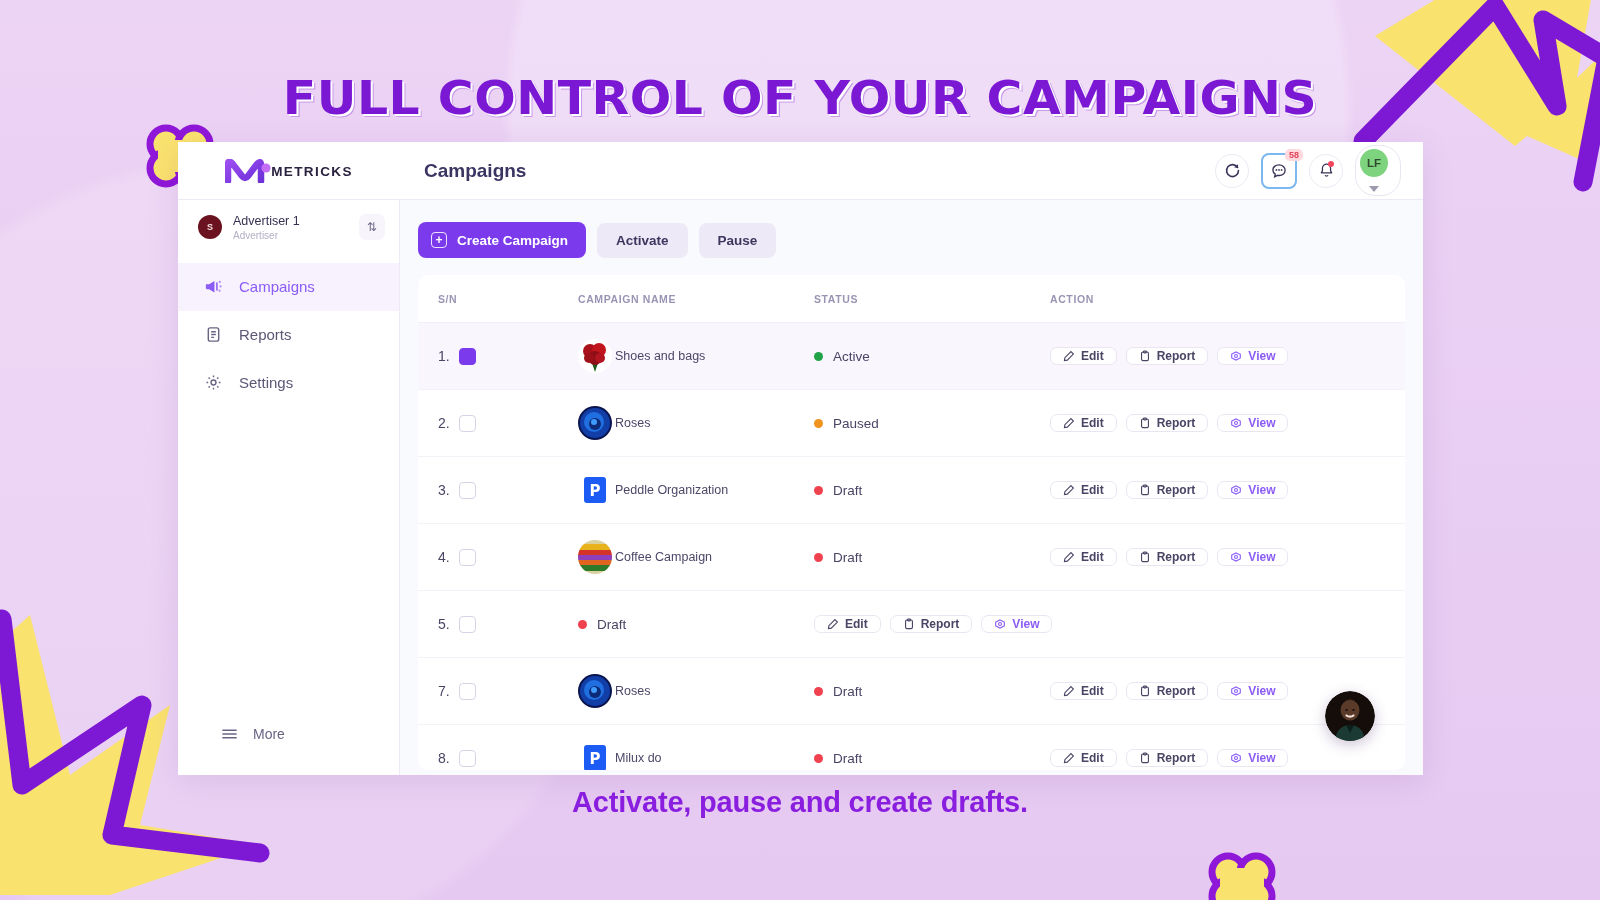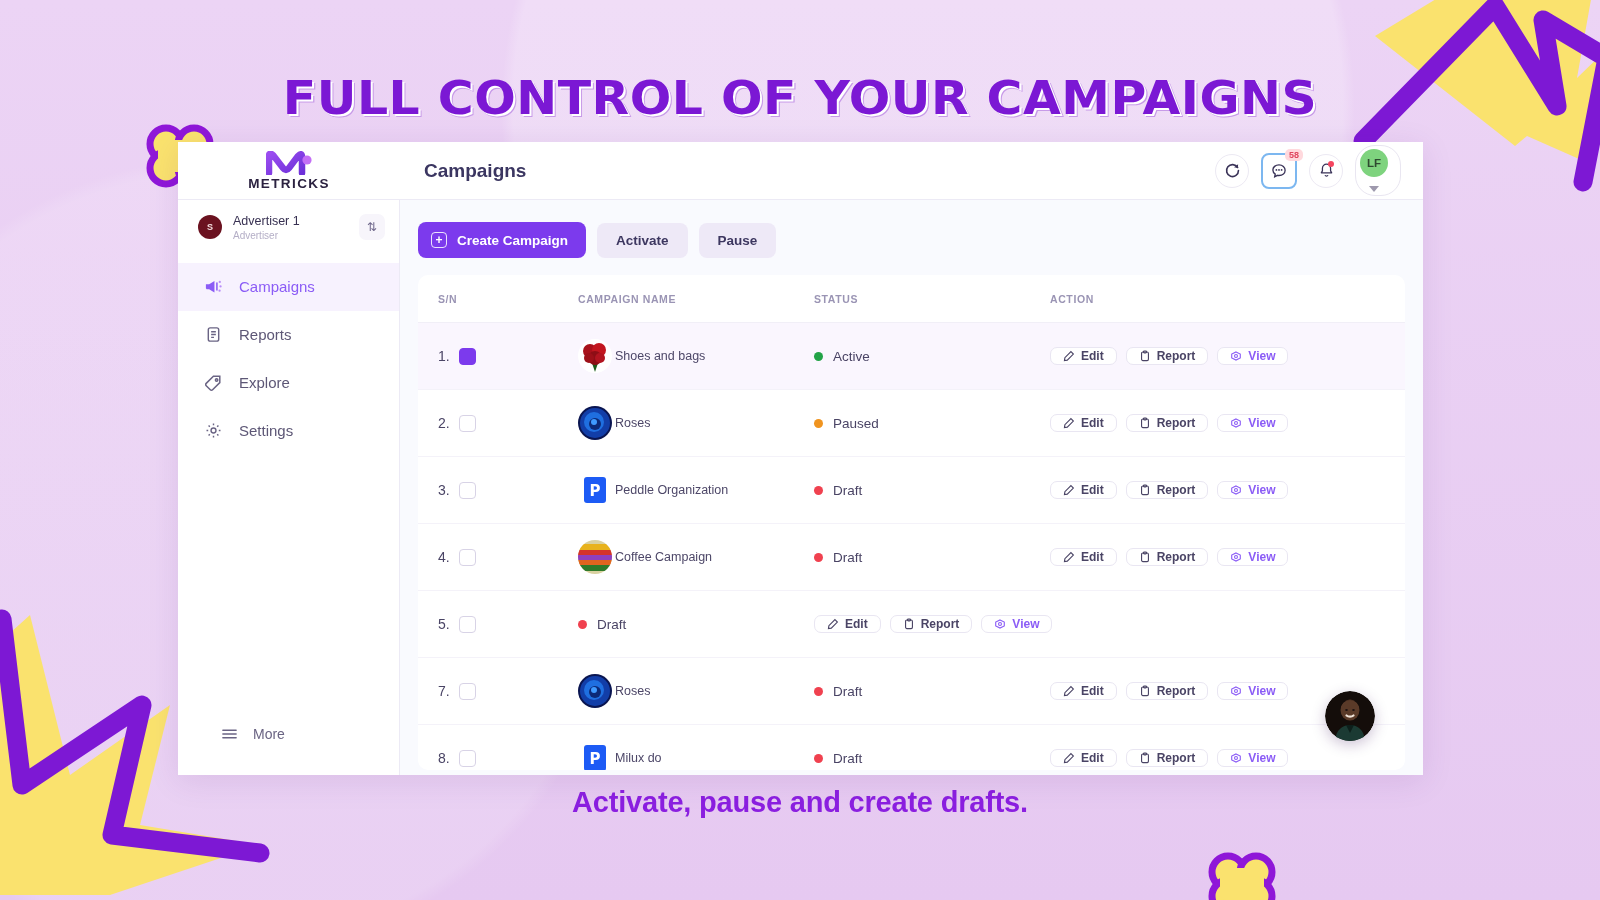--- a/index.html
+++ b/index.html
@@ -39,21 +39,21 @@
     background: #ffffff; overflow: hidden;
     box-shadow: 0 6px 30px rgba(80,20,120,.10);
   }
 
   
   .topbar {
     position: absolute; left: 0; top: 0; width: 1245px; height: 58px;
     background: #fff; display: flex; align-items: center;
     border-bottom: 1px solid #eceaf5;
   }
-  .brand { width: 222px; display: flex; flex-direction: column; align-items: center; justify-content: center; }
+  .brand { width: 222px; display: flex; flex-direction: row; align-items: center; justify-content: center; }
   .brand-mark { width: 46px; height: 24px; }
   .brand-name { font-size: 13.5px; font-weight: 800; letter-spacing: 1.4px; color: #2b2240; margin-top: 1px; }
   .page-title { font-size: 19px; font-weight: 600; color: #3b3661; margin-left: 24px; }
 
   .topbar-right { margin-left: auto; display: flex; align-items: center; gap: 12px; padding-right: 22px; }
   .icon-btn {
     width: 34px; height: 34px; border-radius: 50%; border: 1px solid #ece9f3;
     display: flex; align-items: center; justify-content: center; background: #fff; position: relative;
   }
   .icon-btn.focused {
@@ -277,29 +277,20 @@
       <div class="nav-item">
         <span class="nav-ico">
           <svg width="17" height="17" viewBox="0 0 18 18" fill="none" stroke="#6a6484" stroke-width="1.5">
             <rect x="3.5" y="2" width="11" height="14" rx="2"></rect>
             <path d="M6.5 6h5M6.5 9h5M6.5 12h3"></path>
           </svg>
           </span>
         <span>Reports</span>
       </div>
 
-      <div class="nav-item">
-        <span class="nav-ico">
-          <svg width="18" height="18" viewBox="0 0 18 18" fill="none" stroke="#6a6484" stroke-width="1.5">
-            <path d="M9.4 2.2 2.2 9.4a1.6 1.6 0 0 0 0 2.3l4.1 4.1a1.6 1.6 0 0 0 2.3 0l7.2-7.2V2.2Z" transform="translate(-1,0)"></path>
-            <circle cx="11.6" cy="6" r="1.2"></circle>
-          </svg>
-          </span>
-        <span>Explore</span>
-      </div>
 
       <div class="nav-item">
         <span class="nav-ico">
           <svg width="17" height="17" viewBox="0 0 18 18" fill="none" stroke="#6a6484" stroke-width="1.5">
             <circle cx="9" cy="9" r="2.6"></circle>
             <path d="M9 1.6v1.8M9 14.6v1.8M1.6 9h1.8M14.6 9h1.8M3.8 3.8l1.3 1.3M12.9 12.9l1.3 1.3M14.2 3.8l-1.3 1.3M5.1 12.9l-1.3 1.3"></path>
           </svg>
           </span>
         <span>Settings</span>
       </div>

